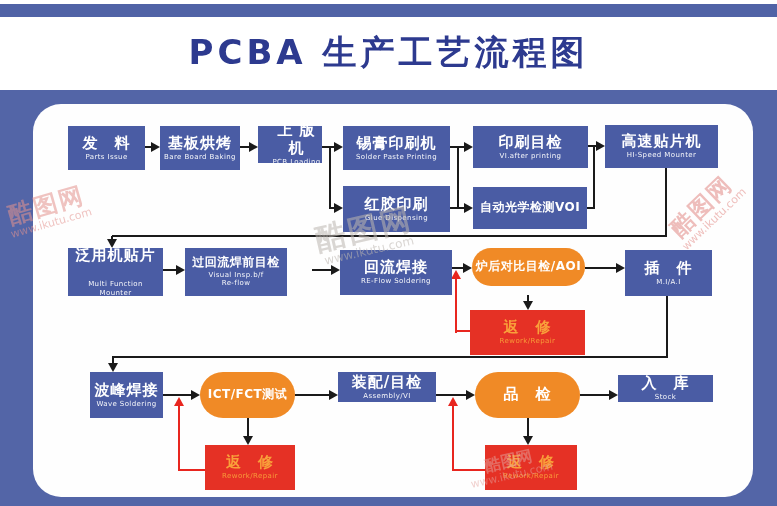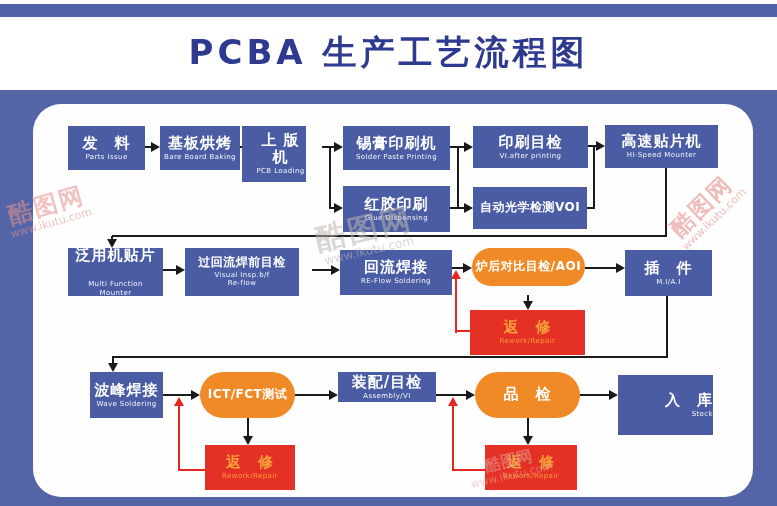--- a/index.html
+++ b/index.html
@@ -61,21 +61,21 @@
   <div class="panel"></div>
 
   <div class="box" style="left:68px;top:126px;width:77px;height:44px;">
     <span class="zh">发　料</span>
     <span class="en">Parts Issue</span>
   </div>
   <div class="box" style="left:160px;top:126px;width:80px;height:44px;">
     <span class="zh">基板烘烤</span>
     <span class="en">Bare Board Baking</span>
   </div>
-  <div class="box" style="left:242px;top:126px;width:64px;height:56px;padding-left:13px;">
+  <div class="box" style="left:258px;top:126px;width:64px;height:37px;padding-left:13px;">
     <span class="zh">上 版 机</span>
     <span class="en">PCB Loading</span>
   </div>
   <div class="box" style="left:473px;top:126px;width:115px;height:42px;">
     <span class="zh">印刷目检</span>
     <span class="en">VI.after printing</span>
   </div>
   <div class="box" style="left:343px;top:126px;width:107px;height:44px;">
     <span class="zh">锡膏印刷机</span>
     <span class="en">Solder Paste Printing</span>
@@ -91,21 +91,21 @@
   </div>
   <div class="box" style="left:473px;top:187px;width:114px;height:42px;">
     <span class="zh sm">自动光学检测VOI</span>
   </div>
 
   <div class="box" style="left:68px;top:248px;width:95px;height:48px;gap:15px;">
     <span class="zh">泛用机贴片</span>
     <span class="en">Multi Function
 Mounter</span>
   </div>
-  <div class="box" style="left:185px;top:248px;width:114px;height:48px;text-align:center;">
+  <div class="box" style="left:185px;top:248px;width:102px;height:48px;text-align:center;">
     <span class="zh sm">过回流焊前目检</span>
     <span class="en">Visual Insp.b/f
 Re-flow</span>
   </div>
   <div class="box" style="left:340px;top:250px;width:112px;height:45px;">
     <span class="zh">回流焊接</span>
     <span class="en">RE-Flow Soldering</span>
   </div>
   <div class="pill" style="left:472px;top:248px;width:113px;height:38px;">
     <span class="zh sm">炉后对比目检/AOI</span>
@@ -126,21 +126,21 @@
   <div class="pill" style="left:200px;top:372px;width:95px;height:46px;">
     <span class="zh sm">ICT/FCT测试</span>
   </div>
   <div class="box" style="left:338px;top:372px;width:98px;height:30px;">
     <span class="zh">装配/目检</span>
     <span class="en">Assembly/VI</span>
   </div>
   <div class="pill" style="left:475px;top:372px;width:105px;height:46px;">
     <span class="zh">品　检</span>
   </div>
-  <div class="box" style="left:618px;top:375px;width:95px;height:60px;align-items:flex-end;">
+  <div class="box" style="left:618px;top:375px;width:95px;height:27px;">
     <span class="zh">入　库</span>
     <span class="en">Stock</span>
   </div>
   <div class="red" style="left:205px;top:445px;width:90px;height:45px;">
     <span class="zh">返　修</span>
     <span class="en">Rework/Repair</span>
   </div>
   <div class="red" style="left:485px;top:445px;width:92px;height:45px;">
     <span class="zh">返　修</span>
     <span class="en">Rework/Repair</span>

